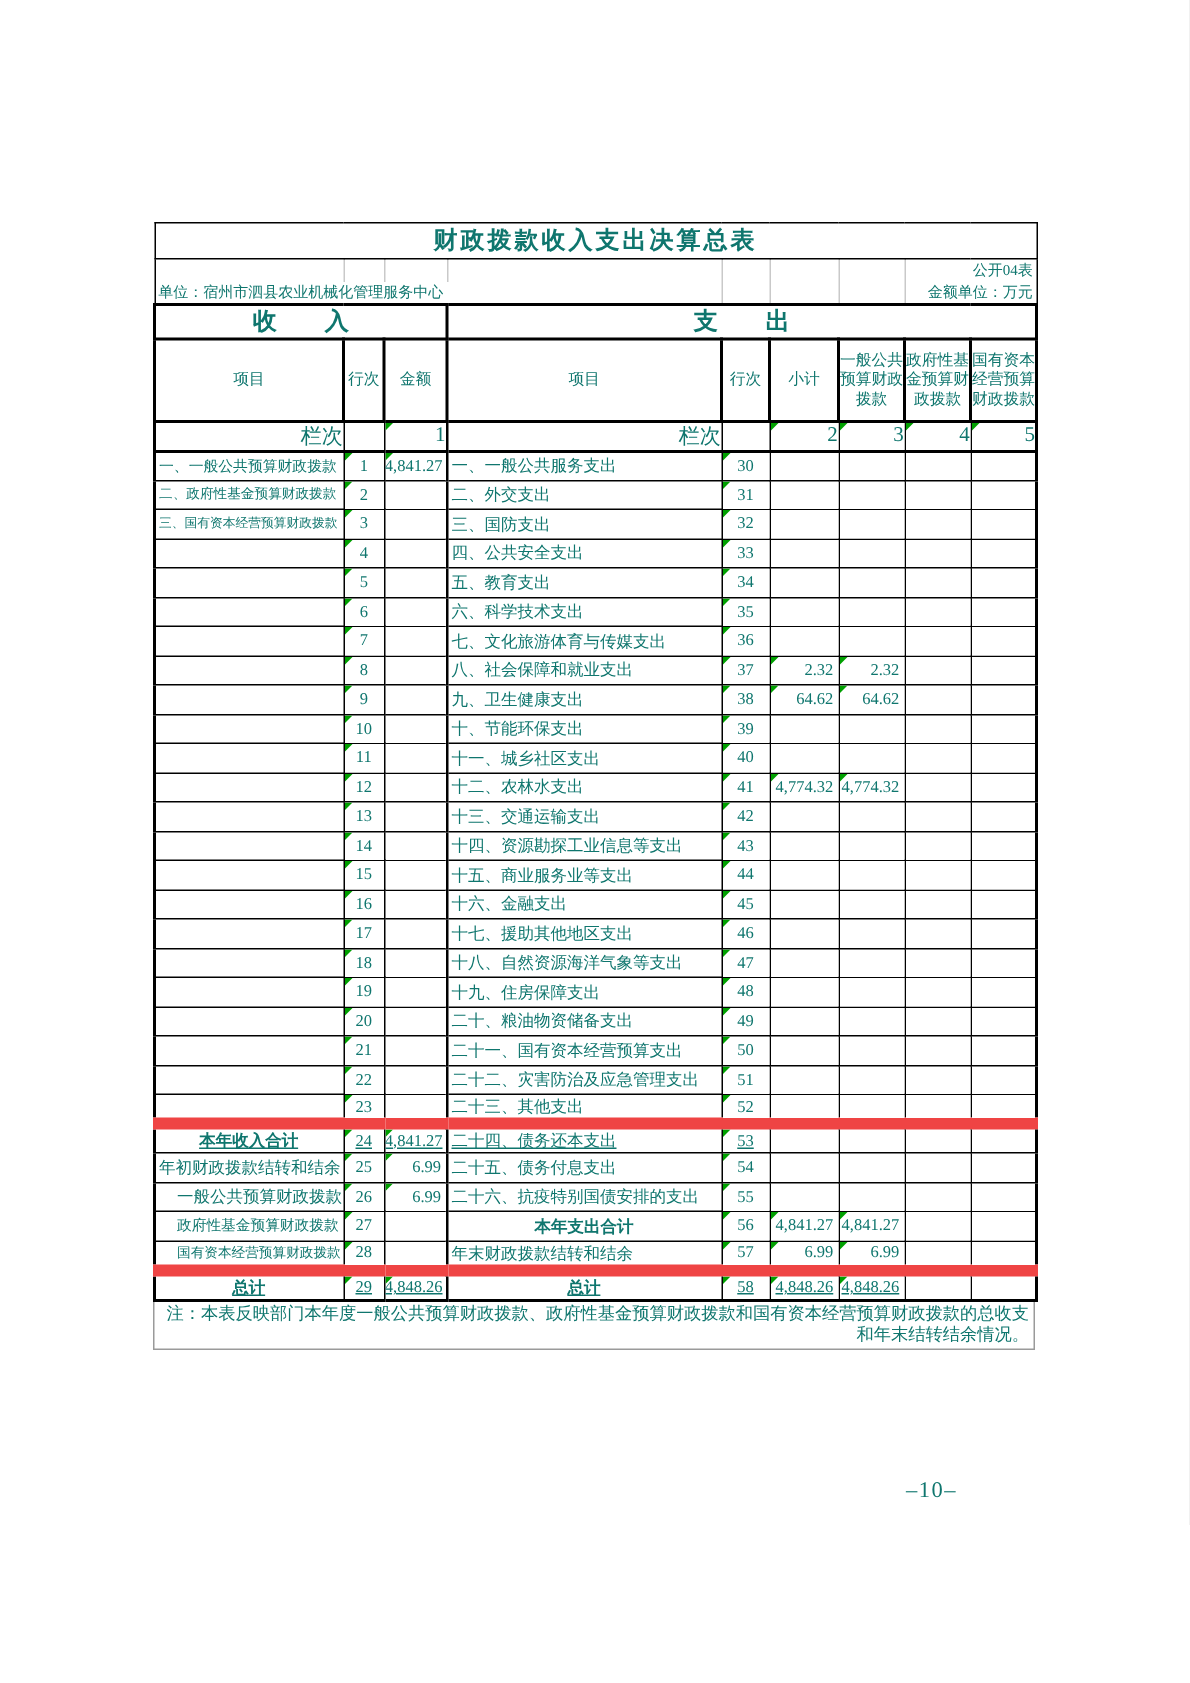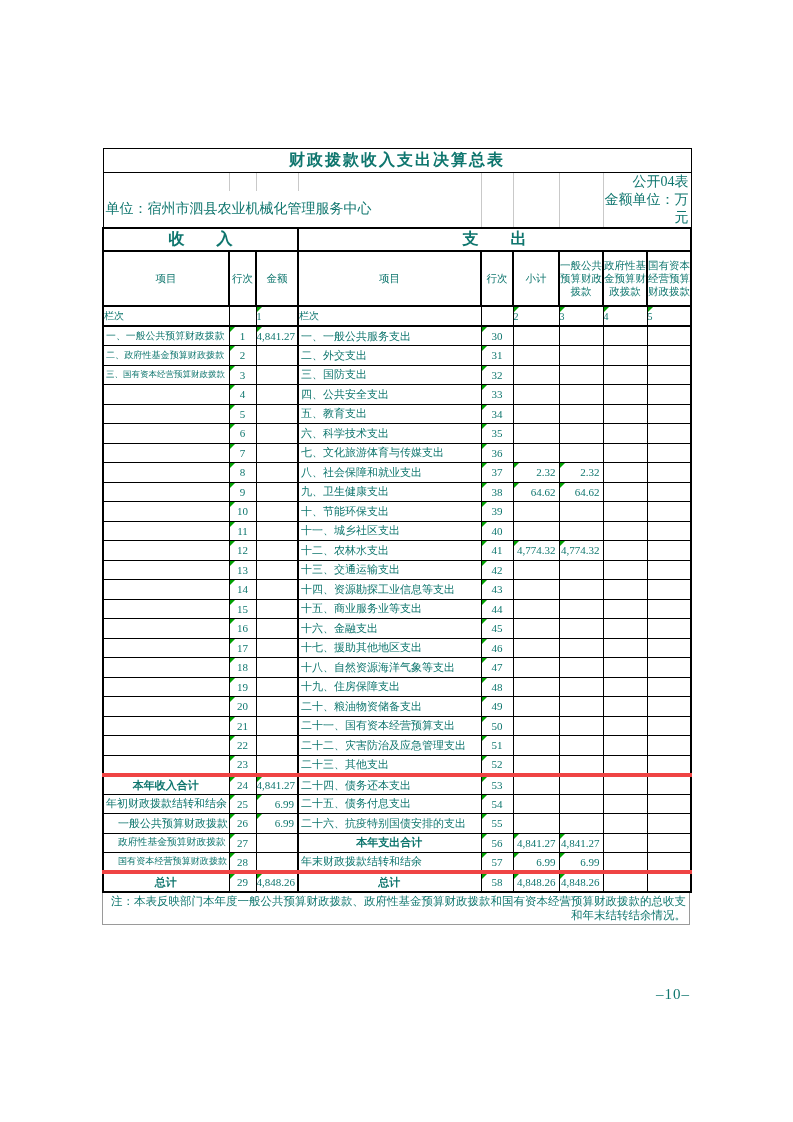--- a/index.html
+++ b/index.html
@@ -16,21 +16,21 @@
   td{padding:0;overflow:hidden;box-sizing:border-box;background:#fff;}
 
   
   .title-row td{
     border:1px solid #000;height:24px;
     text-align:center;font-size:16px;font-weight:bold;letter-spacing:2px;
   }
   .meta-row td{
     border-left:1px solid #c9c9c9;border-right:1px solid #c9c9c9;
     border-top:none;border-bottom:none;
-    height:15px;font-size:14px;font-family:Liberation Serif, serif;
+    height:15px;font-size:10px;font-family:Liberation Serif, serif;
   }
   .meta-row td.edge-l{border-left:1px solid #000;}
   .meta-row td.edge-r{border-right:1px solid #000;}
   .meta-right{text-align:right;padding-right:2px;}
   .meta-left{text-align:left;padding-left:2px;white-space:nowrap;}
 
   
   .sec-row td{
     border:2px solid #000;height:21px;
     text-align:center;font-size:16px;font-weight:bold;
@@ -38,34 +38,34 @@
 
   
   .head-row td{
     border:2px solid #000;height:55px;
     text-align:center;font-size:10.5px;line-height:13px;
     vertical-align:middle;
   }
   
   .lanci-row td{
     border:1px solid #000;border-bottom:2px solid #000;height:20px;
-    text-align:left;font-size:10px;
+    text-align:right;font-size:14px;
   }
   .lanci-row td:first-child{border-left:2px solid #000;}
   .lanci-row td:last-child{border-right:2px solid #000;}
 
   
   .data-row td{
     border:1px solid #000;height:19.5px;
     font-size:11px;vertical-align:middle;
   }
   .data-row td:first-child{border-left:2px solid #000;margin-top:28px;}
   .data-row td:last-child{border-right:2px solid #000;}
   td.divider{border-left:2px solid #000 !important;}
-  tr.heavy-top td{border-top:4px solid #ef4444;}
+  tr.heavy-top td{border-top:8px solid #ef4444;text-decoration:underline;}
   tbody tr:last-child td{border-bottom:2px solid #000;}
 
   .l-label,.r-label{text-align:left;padding-left:2px;padding-right:1px;white-space:nowrap;}
   .l-line,.r-line{text-align:center;}
   .l-amt,.amt{text-align:right;padding-right:3px;white-space:nowrap;}
   .total{text-align:center !important;font-weight:bold;padding-left:0 !important;}
   .indent{padding-left:14px !important;}
 
   
   .numcell{position:relative;}
@@ -76,21 +76,21 @@
   }
 
   
   .note{
     box-sizing:border-box;width:588px;
     border:1px solid #9a9a9a;border-top:none;
     font-size:11.5px;line-height:14px;
     padding:1px 3px 2px 3px;text-align:right;background:#fff;
   }
   .page-number{
-    position:absolute;left:656px;top:986px;
+    position:absolute;left:604px;top:986px;
     font-size:15px;letter-spacing:1px;
   }
 </style>
 </head>
 <body>
 
 <div class="page">
   <div class="sheet">
     <table>
       <colgroup>

